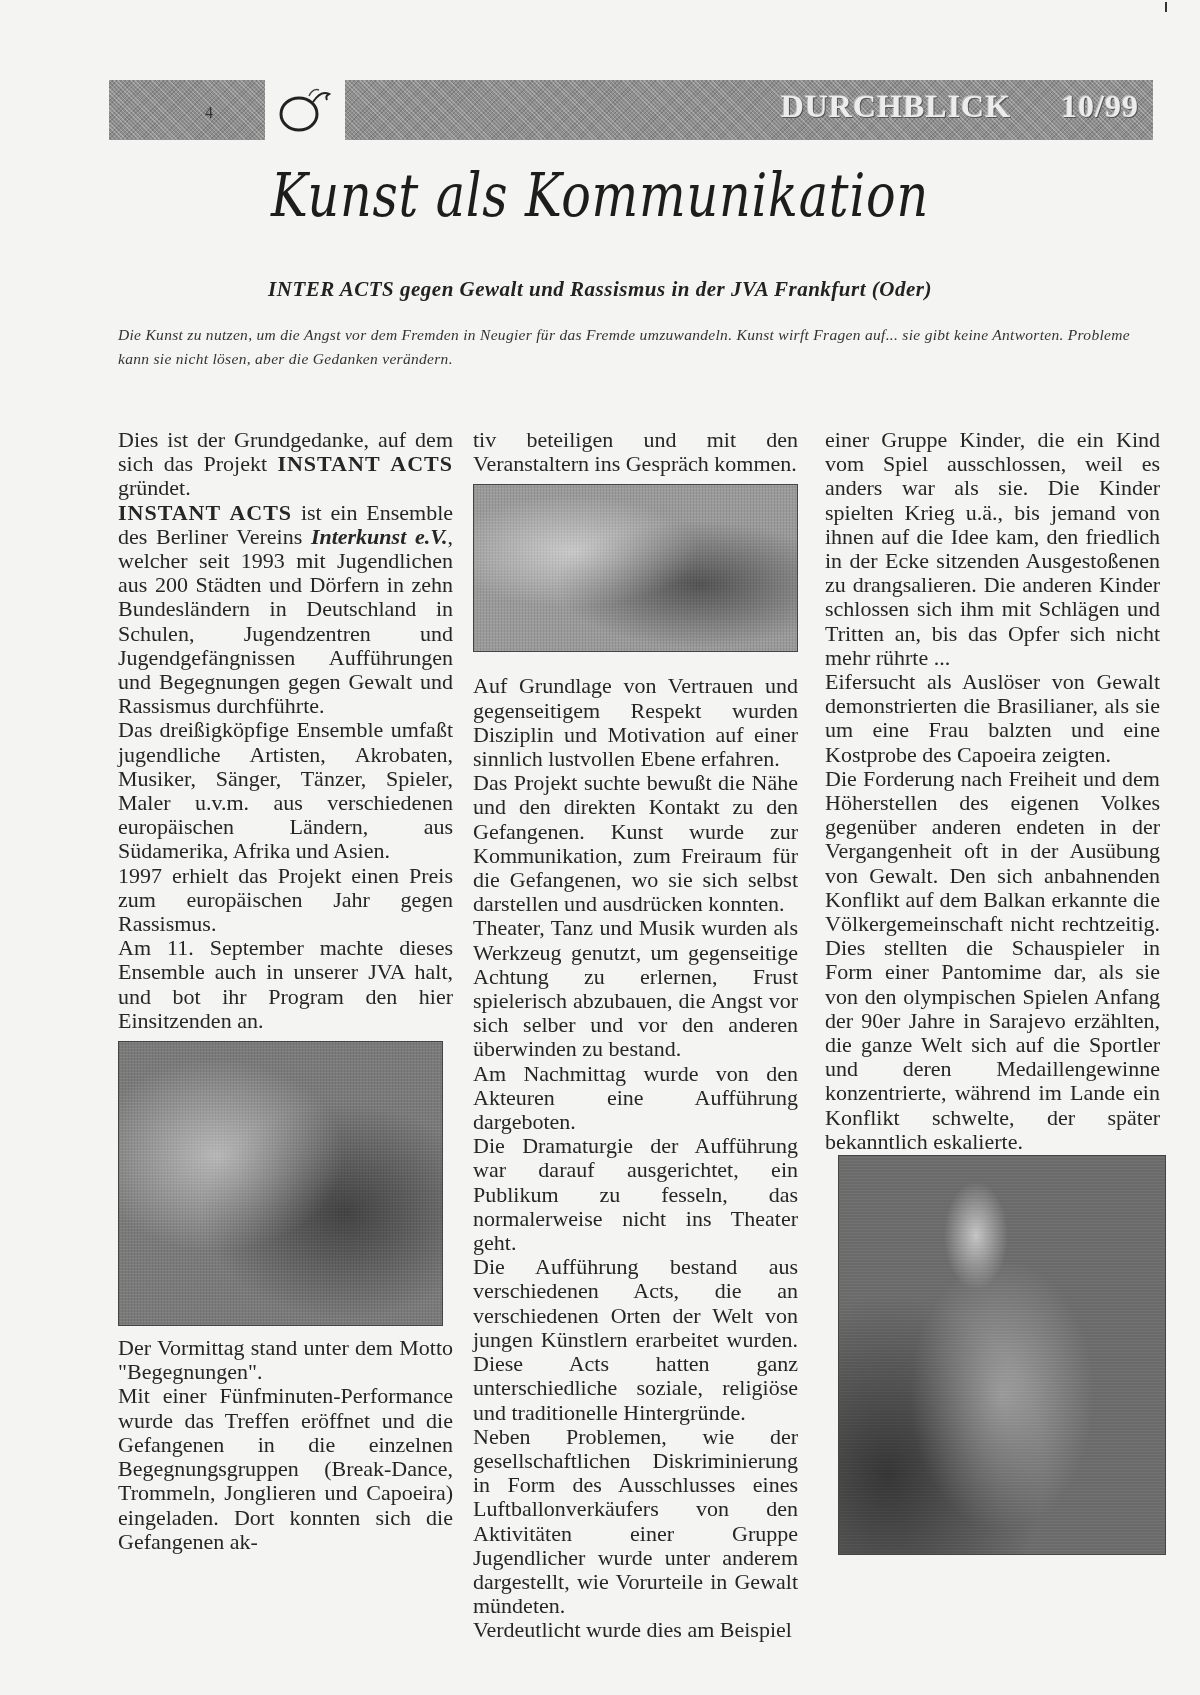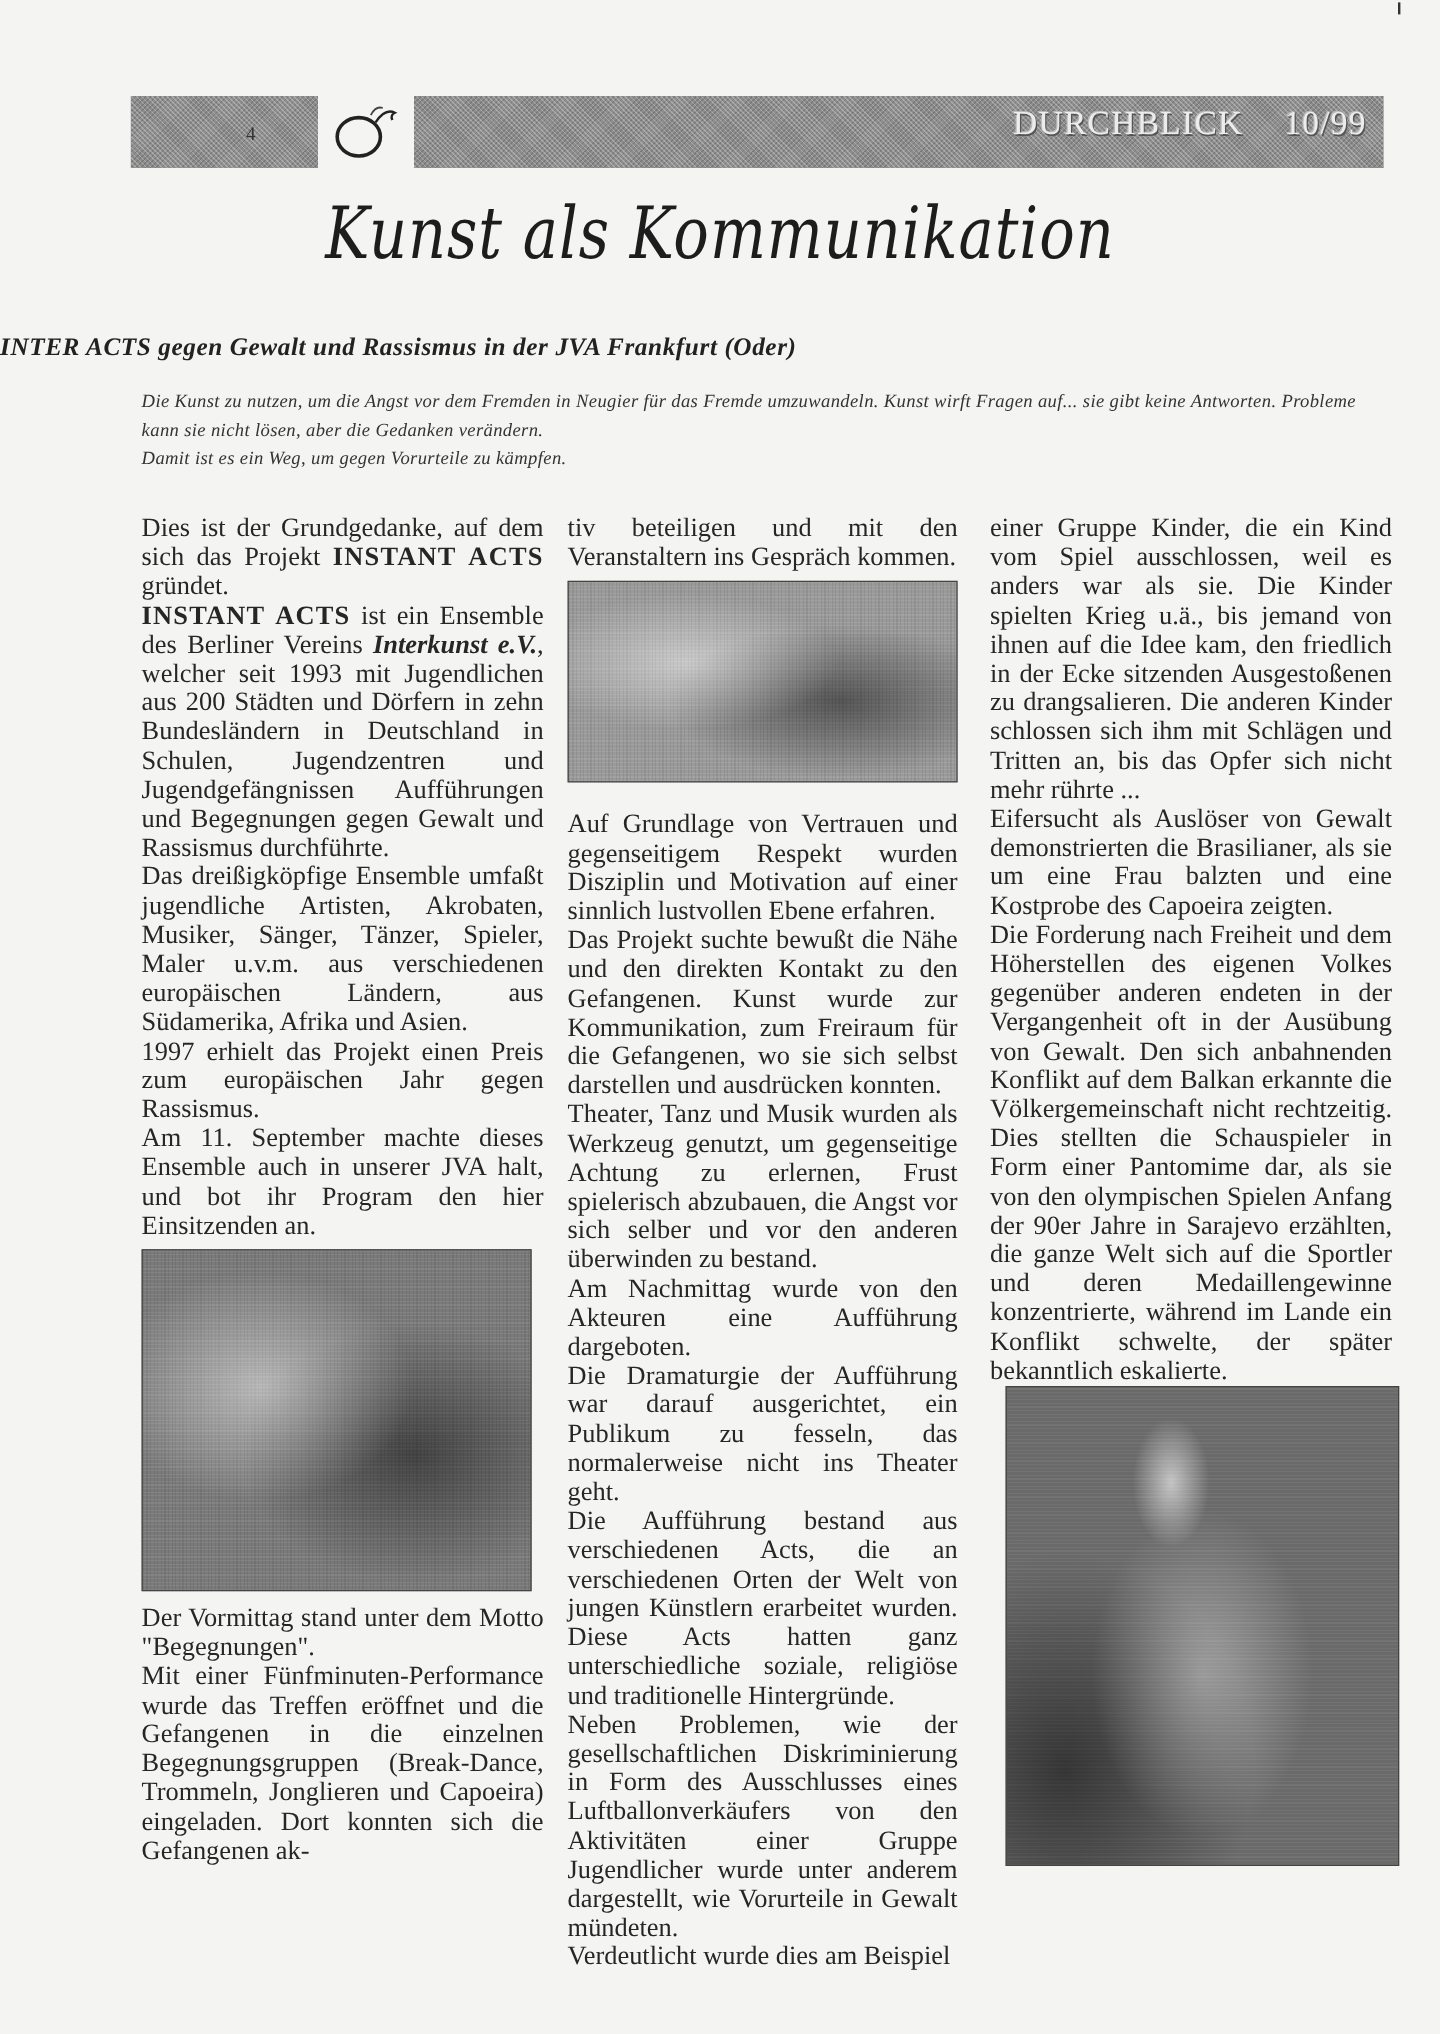--- a/index.html
+++ b/index.html
@@ -25,35 +25,35 @@
     position: absolute; left: 156px; top: 0; width: 80px; height: 60px;
     background: #f4f4f2;
     display: flex; align-items: center; justify-content: center;
   }
   .page-badge svg { width: 72px; height: 56px; }
   .page-num {
     position: absolute; left: 205px; top: 104px; font-size: 16px; color: #333;
   }
   .masthead {
     position: absolute; right: 14px; top: 8px;
-    font-family: "Liberation Serif", serif; font-weight: normal;
-    font-size: 28px; letter-spacing: 1px; color: #ececec;
+    font-family: "Liberation Serif", serif; font-weight: bold;
+    font-size: 32px; letter-spacing: 1px; color: #ececec;
     text-shadow: 1px 1px 0 #555, -1px -1px 0 #bbb;
-    display: flex; gap: 34px;
+    display: flex; gap: 50px;
   }
   .main-title {
     position: absolute; left: 0; width: 1200px; top: 160px;
     text-align: center;
     font-family: "DejaVu Serif", serif; font-style: italic;
     font-size: 60px; font-weight: normal; color: #1d1d1d; letter-spacing: 1px;
     transform: scaleX(0.82);
   }
   .subtitle {
     position: absolute; left: 0; width: 1200px; top: 277px;
-    text-align: left; font-style: italic; font-weight: bold;
+    text-align: center; font-style: italic; font-weight: bold;
     font-size: 21px; letter-spacing: 0.5px; color: #222;
   }
   .lead {
     position: absolute; left: 118px; top: 323px; width: 1040px;
     font-style: italic; font-size: 15.5px; line-height: 24px; color: #333;
     letter-spacing: 0.3px;
   }
   .lead p { margin: 0; }
   .column {
     position: absolute; top: 428px; width: 325px;
@@ -112,21 +112,20 @@
     <span>10/99</span>
   </div>
 </header>
 <span class="page-num">4</span>
 
 <h1 class="main-title">Kunst als Kommunikation</h1>
 <h2 class="subtitle">INTER ACTS gegen Gewalt und Rassismus in der JVA Frankfurt (Oder)</h2>
 
 <div class="lead">
   <p>Die Kunst zu nutzen, um die Angst vor dem Fremden in Neugier für das Fremde umzuwandeln. Kunst wirft Fragen auf... sie gibt keine Antworten. Probleme kann sie nicht lösen, aber die Gedanken verändern.</p>
-  <p>Damit ist es ein Weg, um gegen Vorurteile zu kämpfen.</p>
 </div>
 
 <div class="column col1">
   <p><span>Dies ist der Grundgedanke, auf dem sich das Projekt </span><span class="bold">INSTANT ACTS</span><span> gründet.</span></p>
   <p><span class="bold">INSTANT ACTS</span><span> ist ein Ensemble des Berliner Vereins </span><span class="em-bold">Interkunst e.V.</span><span>, welcher seit 1993 mit Jugendlichen aus 200 Städten und Dörfern in zehn Bundesländern in Deutschland in Schulen, Jugendzentren und Jugendgefängnissen Aufführungen und Begegnungen gegen Gewalt und Rassismus durchführte.</span></p>
   <p>Das dreißigköpfige Ensemble umfaßt jugendliche Artisten, Akrobaten, Musiker, Sänger, Tänzer, Spieler, Maler u.v.m. aus verschiedenen europäischen Ländern, aus Südamerika, Afrika und Asien.</p>
   <p>1997 erhielt das Projekt einen Preis zum europäischen Jahr gegen Rassismus.</p>
   <p>Am 11. September machte dieses Ensemble auch in unserer JVA halt, und bot ihr Program den hier Einsitzenden an.</p>
   <div class="photo photo-dance"></div>
   <p>Der Vormittag stand unter dem Motto "Begegnungen".</p>

